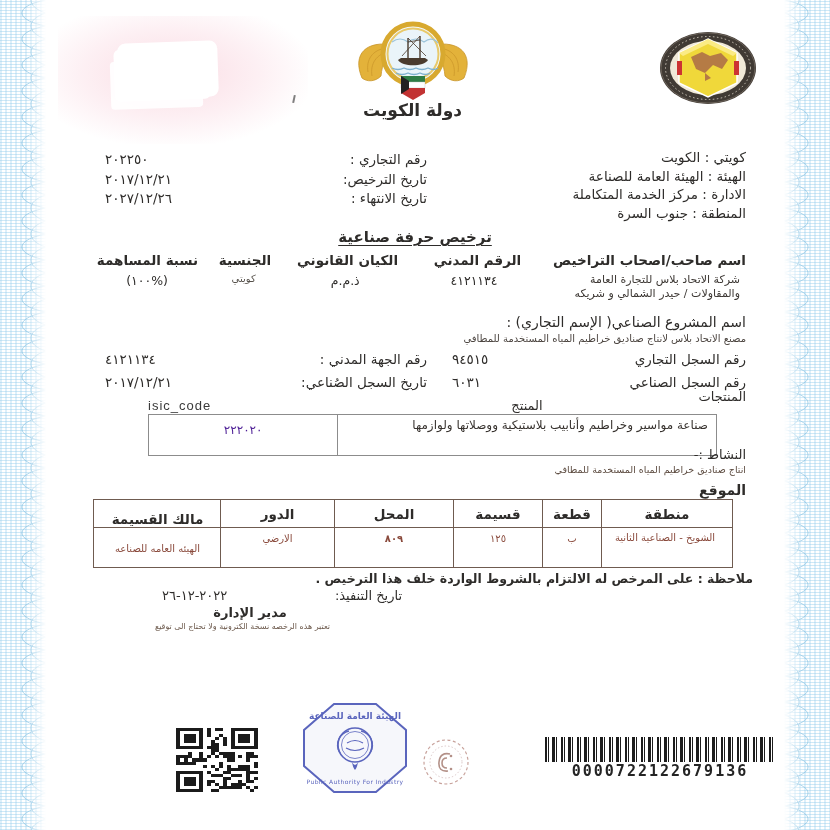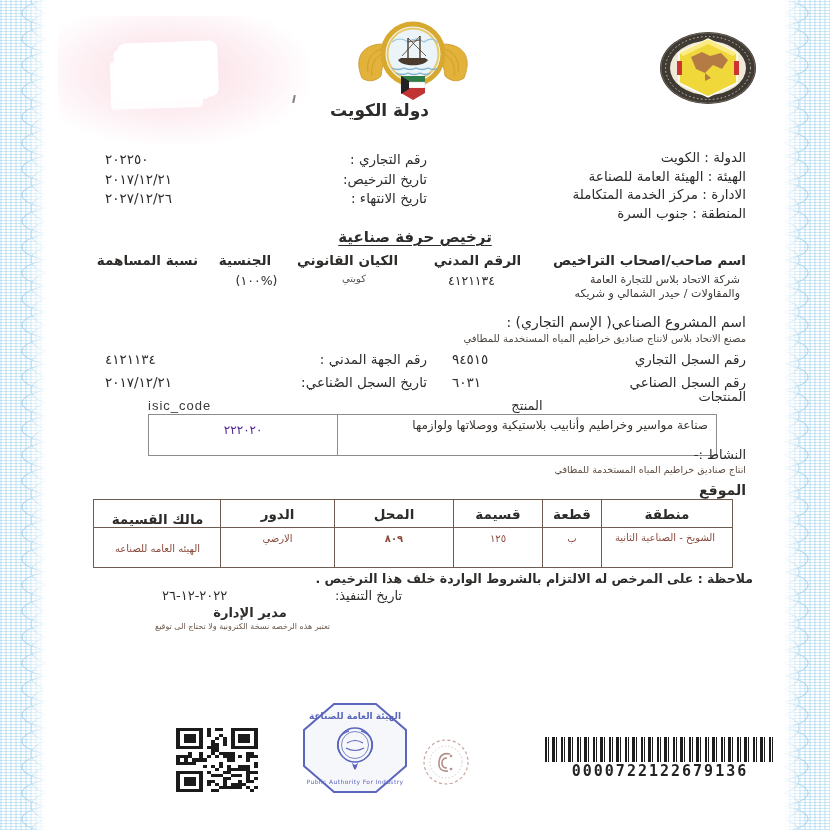--- a/index.html
+++ b/index.html
@@ -16,21 +16,21 @@
   #border-right{right:0;}
   .gborder .fade{position:absolute;top:0;bottom:0;width:100%;}
   #border-left .fade{background:linear-gradient(to right, rgba(255,255,255,0) 55%, #fff 100%);}
   #border-right .fade{background:linear-gradient(to left, rgba(255,255,255,0) 55%, #fff 100%);}
   .gborder svg{position:absolute;left:0;top:0;}
   
   #pink-remnant{left:58px;top:16px;width:250px;height:128px;
     background:radial-gradient(ellipse at 45% 45%, rgba(238,140,165,.30) 0%, rgba(244,170,190,.18) 45%, rgba(255,255,255,0) 75%);}
   #pink-remnant .whiteout{position:absolute;left:60px;top:26px;width:100px;height:56px;background:#fff;border-radius:8px;transform:rotate(-2deg);box-shadow:-6px 4px 0 -2px #fff, -12px 14px 0 -4px rgba(255,255,255,.9);}
   
-  #country-title{left:330px;top:100px;width:165px;text-align:left;font-size:17px;font-weight:bold;letter-spacing:1px;}
+  #country-title{left:330px;top:100px;width:165px;text-align:center;font-size:17px;font-weight:bold;letter-spacing:1px;}
   #authority-block{left:460px;top:148px;width:286px;text-align:right;font-size:13.5px;line-height:18.5px;}
   #license-block{left:105px;top:150px;width:322px;font-size:13.5px;line-height:19.5px;}
   #license-block .row{display:flex;justify-content:space-between;}
   #doc-title{left:300px;top:228px;width:230px;text-align:center;font-size:15px;font-weight:bold;text-decoration:underline;text-underline-offset:3px;}
   
   #owners{left:95px;top:252px;width:651px;}
   #owners .hrow,#owners .vrow{display:flex;}
   #owners .c0{width:196px;} #owners .c1{width:145px;} #owners .c2{width:115px;} #owners .c3{width:90px;} #owners .c4{width:105px;}
   #owners .hrow div{font-weight:bold;font-size:13.5px;text-align:center;}
   #owners .hrow .c0{text-align:right;}
@@ -284,21 +284,21 @@
       <polygon points="55,13 84,27 84,57 55,71 26,57 26,27" fill="#f0d83a" stroke="#ffffff" stroke-width="1.5"></polygon>
       <polygon points="55,13 84,27 80,30 55,18 30,30 26,27" fill="#fbeb84"></polygon>
       <rect x="24" y="35" width="5" height="14" fill="#cc3333"></rect>
       <rect x="81" y="35" width="5" height="14" fill="#cc3333"></rect>
       <path d="M38,31 L49,26 L57,30 L68,27 L75,34 L69,43 L60,39 L52,47 L43,43 Z" fill="#b57b45"></path>
       <path d="M52,47 L58,52 L52,55 Z" fill="#b57b45"></path>
     </svg>
   </div>
 
   <div class="abs" id="authority-block">
-    <div>الدولة : الكويت</div>
+    <div>كويتي : الكويت</div>
     <div>الهيئة : الهيئة العامة للصناعة</div>
     <div>الادارة : مركز الخدمة المتكاملة</div>
     <div>المنطقة : جنوب السرة</div>
   </div>
 
   <div class="abs" id="license-block">
     <div class="row">
       <span>رقم التجاري :</span>
       <span class="num">٢٠٢٢٥٠</span>
     </div>
@@ -318,20 +318,21 @@
     <div class="hrow">
       <div class="c0">اسم صاحب/اصحاب التراخيص</div>
       <div class="c1">الرقم المدني</div>
       <div class="c2">الكيان القانوني</div>
       <div class="c3">الجنسية</div>
       <div class="c4">نسبة المساهمة</div>
     </div>
     <div class="vrow">
       <div class="c0">شركة الاتحاد بلاس للتجارة العامة والمقاولات / حيدر الشمالي و شريكه</div>
       <div class="c1 num">٤١٢١١٣٤</div>
+      <div class="c2">ذ.م.م</div>
       <div class="c3">كويتي</div>
       <div class="c4 num">(١٠٠%)</div>
     </div>
   </div>
 
   <div class="abs" id="project-label">اسم المشروع الصناعي( الإسم التجاري) :</div>
   <div class="abs" id="project-name">مصنع الاتحاد بلاس لانتاج صناديق خراطيم المياه المستخدمة للمطافي</div>
 
   <div class="abs regcol" id="registry-right">
     <div class="row">

